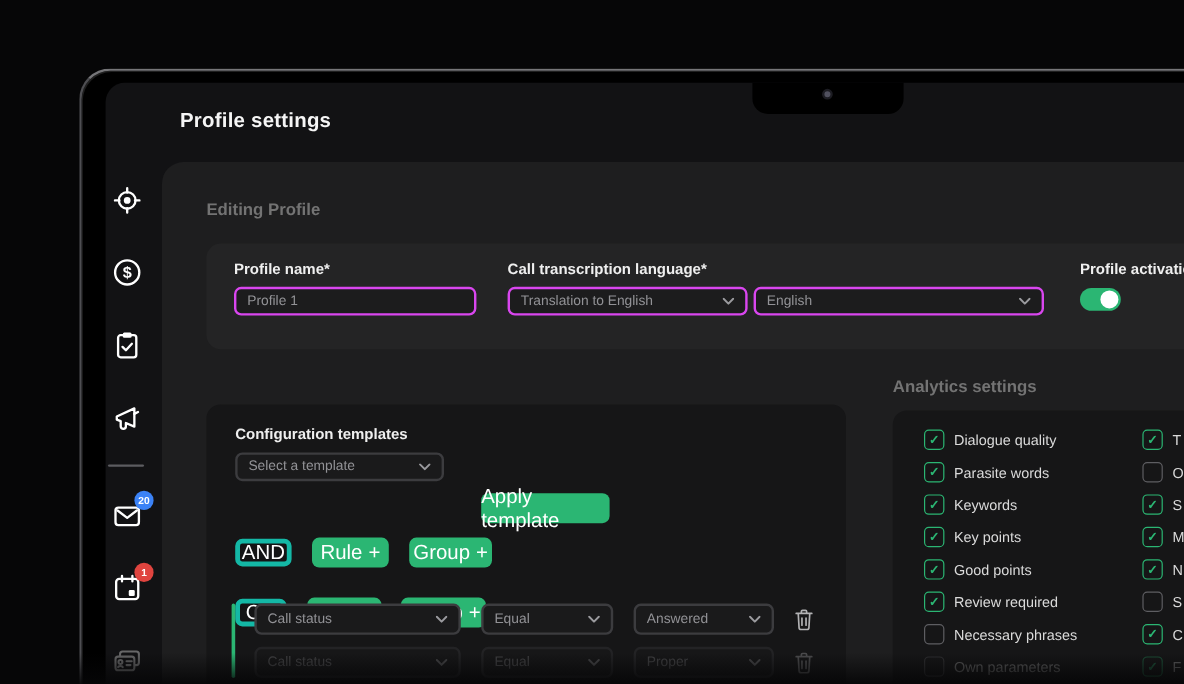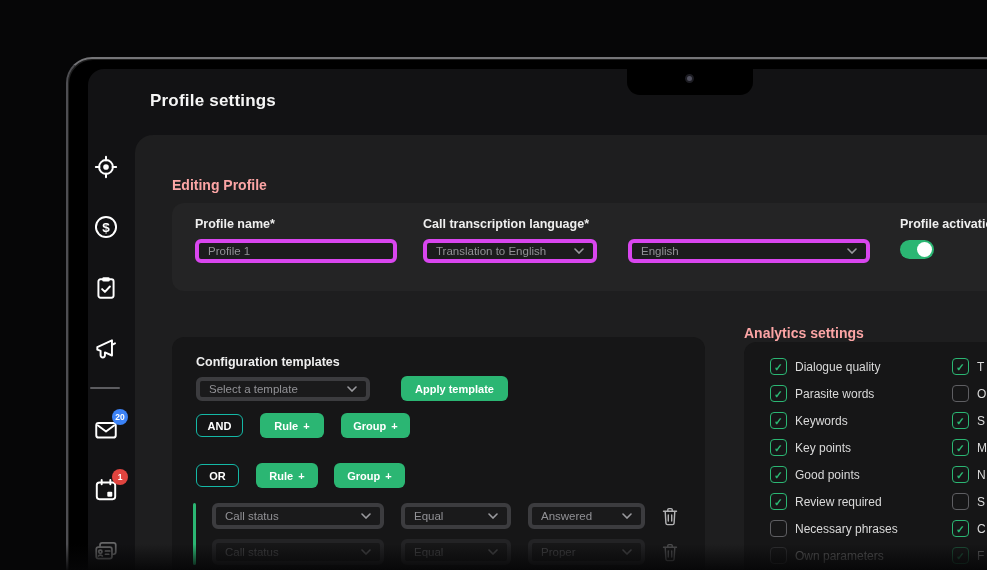--- a/index.html
+++ b/index.html
@@ -31,44 +31,44 @@
   .badge { position:absolute; top:-7px; right:-9px; min-width:16px; height:16px;
     border-radius:8px; color:#fff; font-size:8.5px; font-weight:bold;
     display:flex; align-items:center; justify-content:center; padding:0 3px; }
   .badge.blue { background:#3b82f6; }
   .badge.red  { background:#e0443f; }
   .dim { opacity:.45; }
 
   
   .panel { position:absolute; left:47px; top:66px; right:0; bottom:0;
     background:#1e1e1f; border-radius:18px 0 0 0; }
-  .h2 { position:absolute; font-size:14px; font-weight:bold; color:#fca5a5;margin-top:11px; }
+  .h2 { position:absolute; font-size:14px; font-weight:bold; color:#737373; }
   .card { position:absolute; border-radius:12px; }
   .card.light { background:#242425; }
   .card.dark  { background:#161617; }
 
   .f-label { position:absolute; top:14px; font-size:12.5px; font-weight:bold;
     color:#efefef; white-space:nowrap; }
   .inputbox, .selectbox { position:absolute; height:24px; border-radius:6px;
     display:flex; align-items:center; padding:0 9px; font-size:11.5px; color:#929296;
-    background:#1c1c1d; border:4px solid #d946ef; cursor:text; }
+    background:#1c1c1d; border:2px solid #d946ef; cursor:text; }
   .selectbox { justify-content:space-between; cursor:pointer; }
   .selectbox .chev { flex:0 0 auto; margin-left:6px; display:flex; }
   .card2 .selectbox { background:#1a1a1b; border-color:#3c3c3f; }
 
   .toggle { position:absolute; width:34px; height:19px; border-radius:10px;
     background:#2bb673; cursor:pointer; }
   .toggle .knob { position:absolute; top:2px; right:2px; width:15px; height:15px;
     border-radius:50%; background:#fff; }
 
   .btn { position:absolute; border-radius:6px; display:flex; align-items:center;
-    justify-content:center; font-size:11px; font-weight:bold; color:#fff;
-    cursor:pointer; gap:5px; }
+    justify-content:center; font-size:17px; font-weight:normal; color:#fff;
+    cursor:pointer; gap:5px;margin-top:35px; }
   .btn.green { background:#2bb673; }
-  .btn.outline { background:#141415; border:1px solid #14b8a6; }
+  .btn.outline { background:#141415; border:4px solid #14b8a6; }
 
   .vbar { position:absolute; width:3px; background:#2bb673; border-radius:2px; }
   .trash { position:absolute; width:16px; height:19px; color:#b2b2b4; cursor:pointer; }
   .trash svg { width:16px; height:19px; }
   .faded { opacity:.35; }
 
   
   .chk-row { position:absolute; display:flex; align-items:center; gap:8px; }
   .chk { width:17px; height:17px; border-radius:4px; border:1.5px solid #5e5e62;
     display:flex; align-items:center; justify-content:center; cursor:pointer;
@@ -160,21 +160,21 @@
 
         <div class="h2" style="left:37px; top:31px">Editing Profile</div>
 
         <div class="card light card1" style="left:37px; top:68px; right:-12px; height:88px">
           <div class="f-label" style="left:23px">Profile name*</div>
           <div class="inputbox" style="left:23px; top:36px; width:202px">
             <span>Profile 1</span>
           </div>
 
           <div class="f-label" style="left:251px">Call transcription language*</div>
-          <div class="selectbox" style="left:251px; top:36px; width:174px">
+          <div class="selectbox" style="left:251px; top:36px; width:200px">
             <span>Translation to English</span>
             <span class="chev">
               <svg width="10" height="6" viewBox="0 0 10 6">
                   <path d="M1 1l4 4 4-4" stroke="#9a9a9e" stroke-width="1.6" fill="none" stroke-linecap="round"></path>
                 </svg>
             </span>
           </div>
 
           <div class="selectbox" style="left:456px; top:36px; width:242px">
             <span>English</span>

